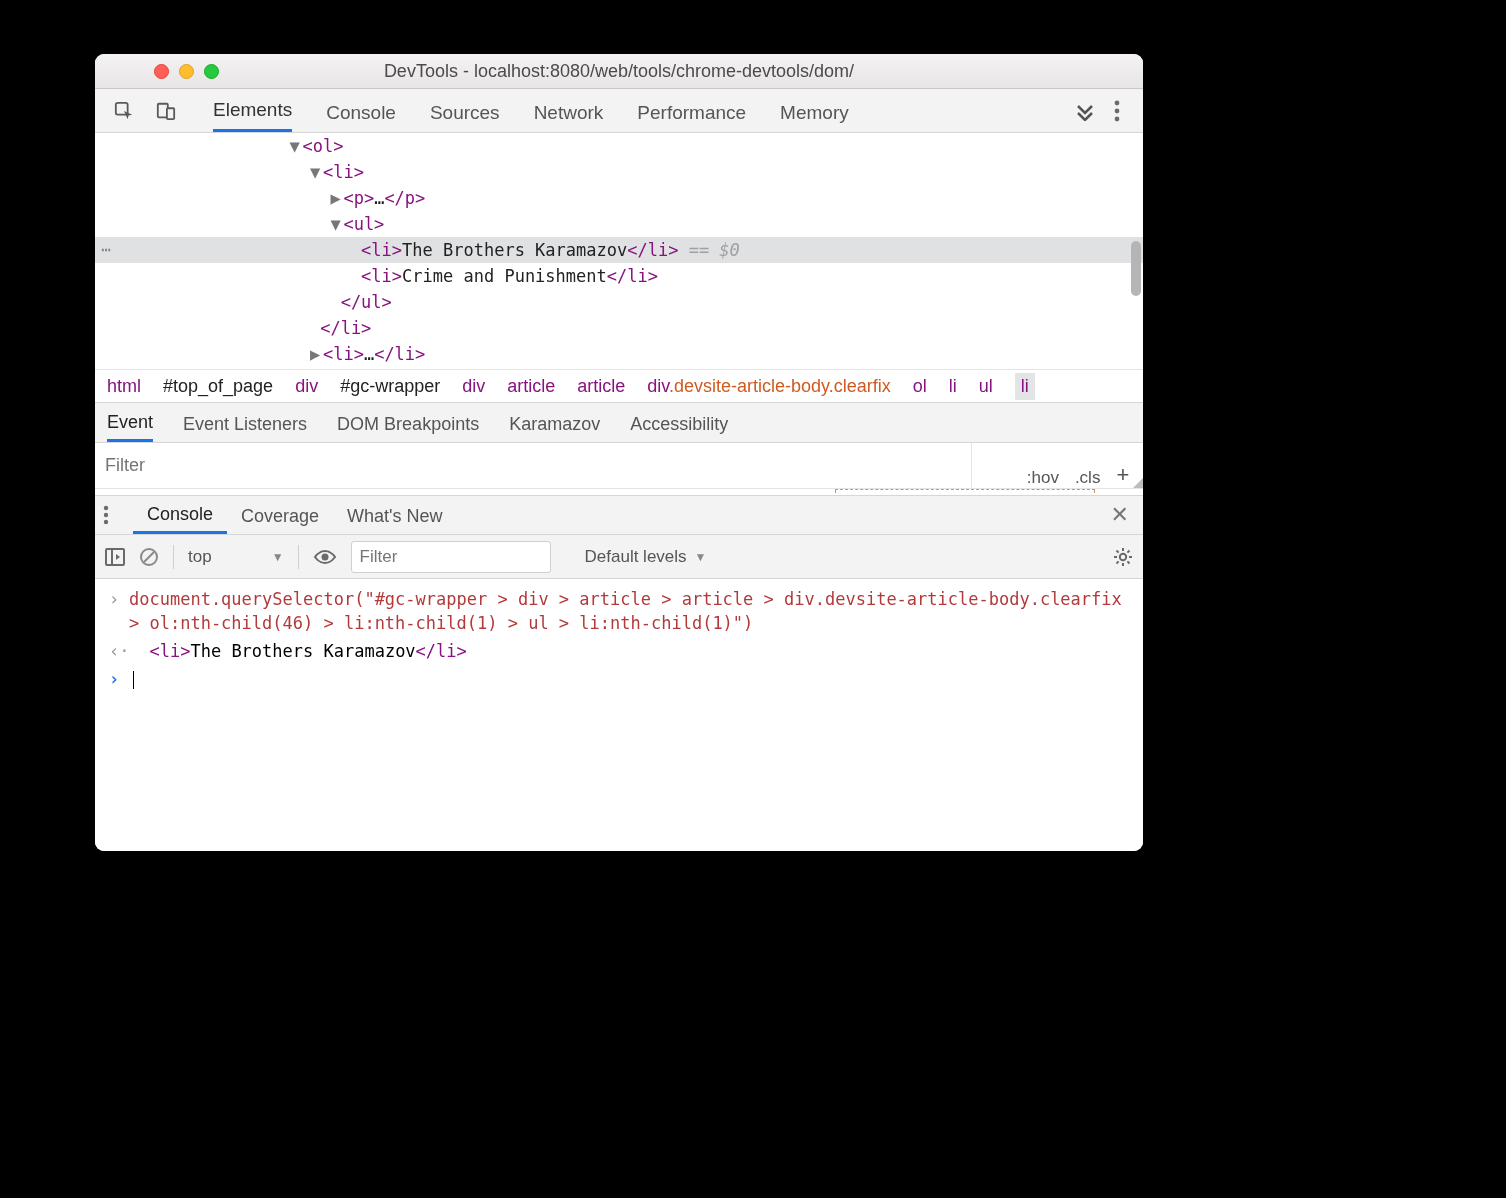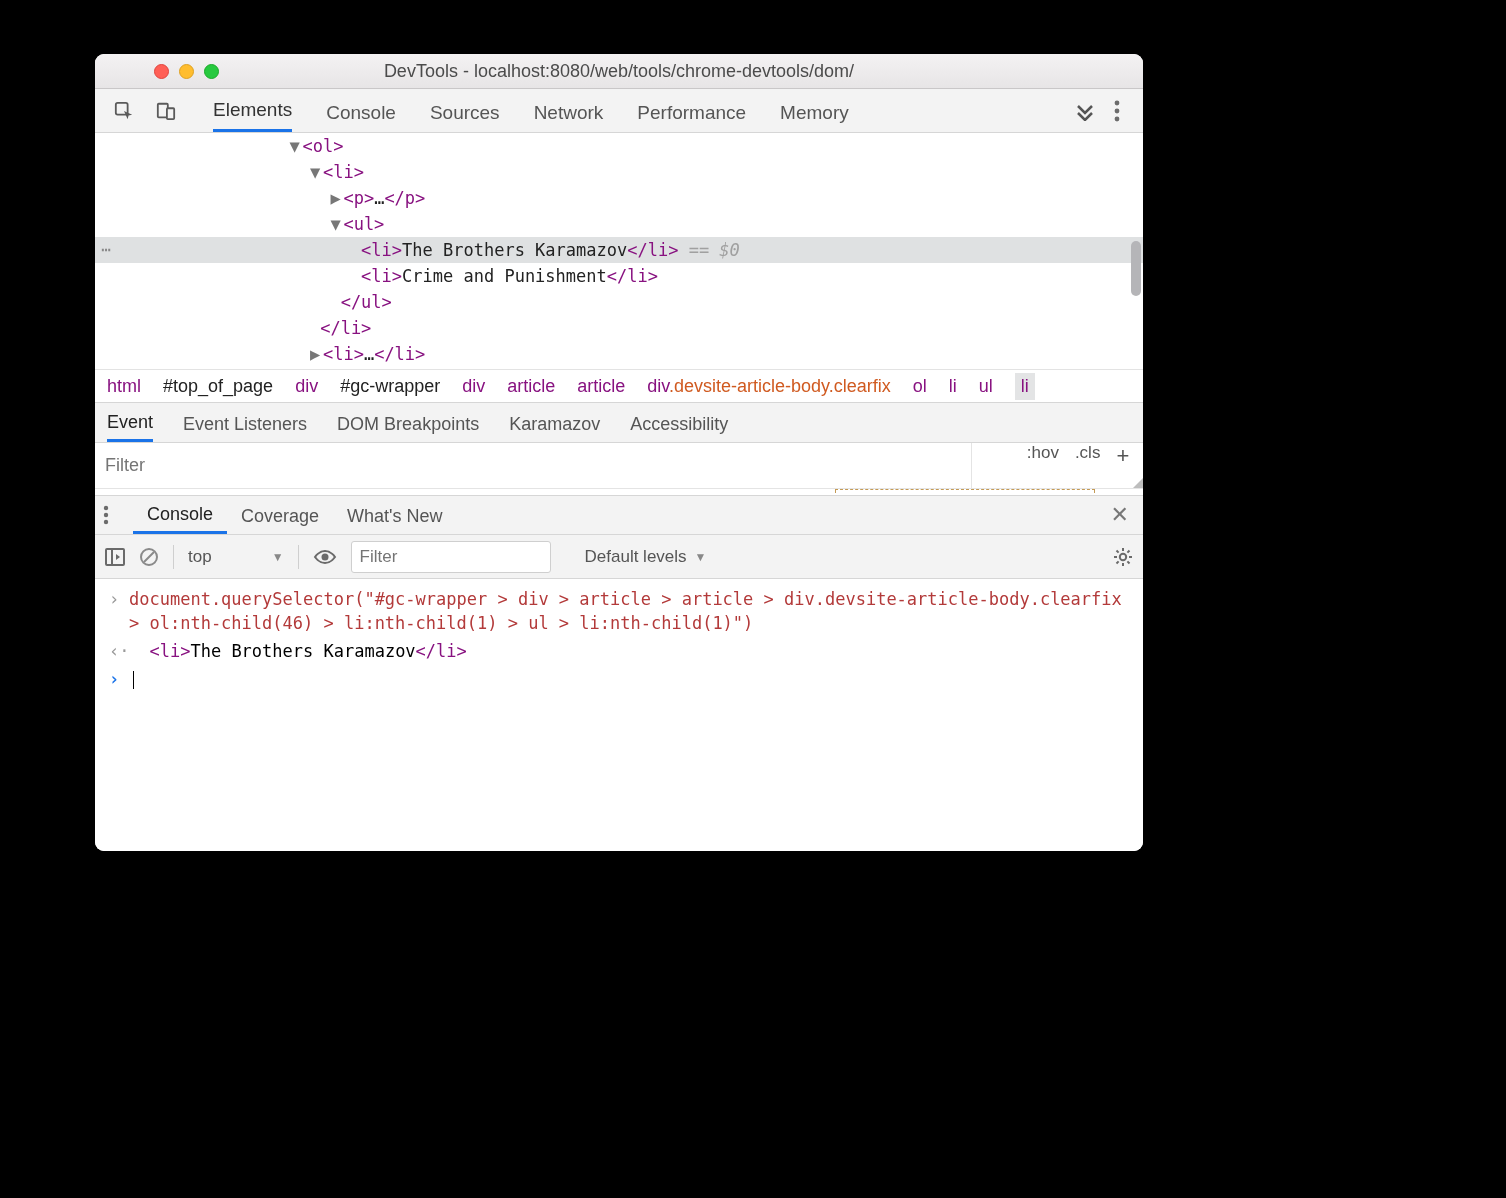--- a/index.html
+++ b/index.html
@@ -112,21 +112,21 @@
   .styles-toolbar{
     height:46px;
     display:flex; align-items:center;
     border-bottom:1px solid #e4e4e4;
     position:relative;
   }
   .filter-input{
     flex:1; border:none; outline:none; font-size:18px; padding:0 10px; color:#999;
     background:transparent;
   }
-  .hov-wrap{ width:172px; border-left:1px solid #e4e4e4; height:100%; display:flex; align-items:flex-start; justify-content:center; gap:16px; font-size:17px; color:#555;padding-left:41px;}
+  .hov-wrap{ width:172px; border-left:1px solid #e4e4e4; height:100%; display:flex; align-items:flex-end; justify-content:center; gap:16px; font-size:17px; color:#555;padding-left:41px;}
   .plus{ font-size:22px; }
   .corner-resize{
     position:absolute; right:0; bottom:0;
     border-style:solid; border-width:0 0 10px 10px;
     border-color: transparent transparent #bdbdbd transparent;
   }
   .dash-strip{
     height:6px; position:relative; overflow:hidden;
   }
   .dash-box{

